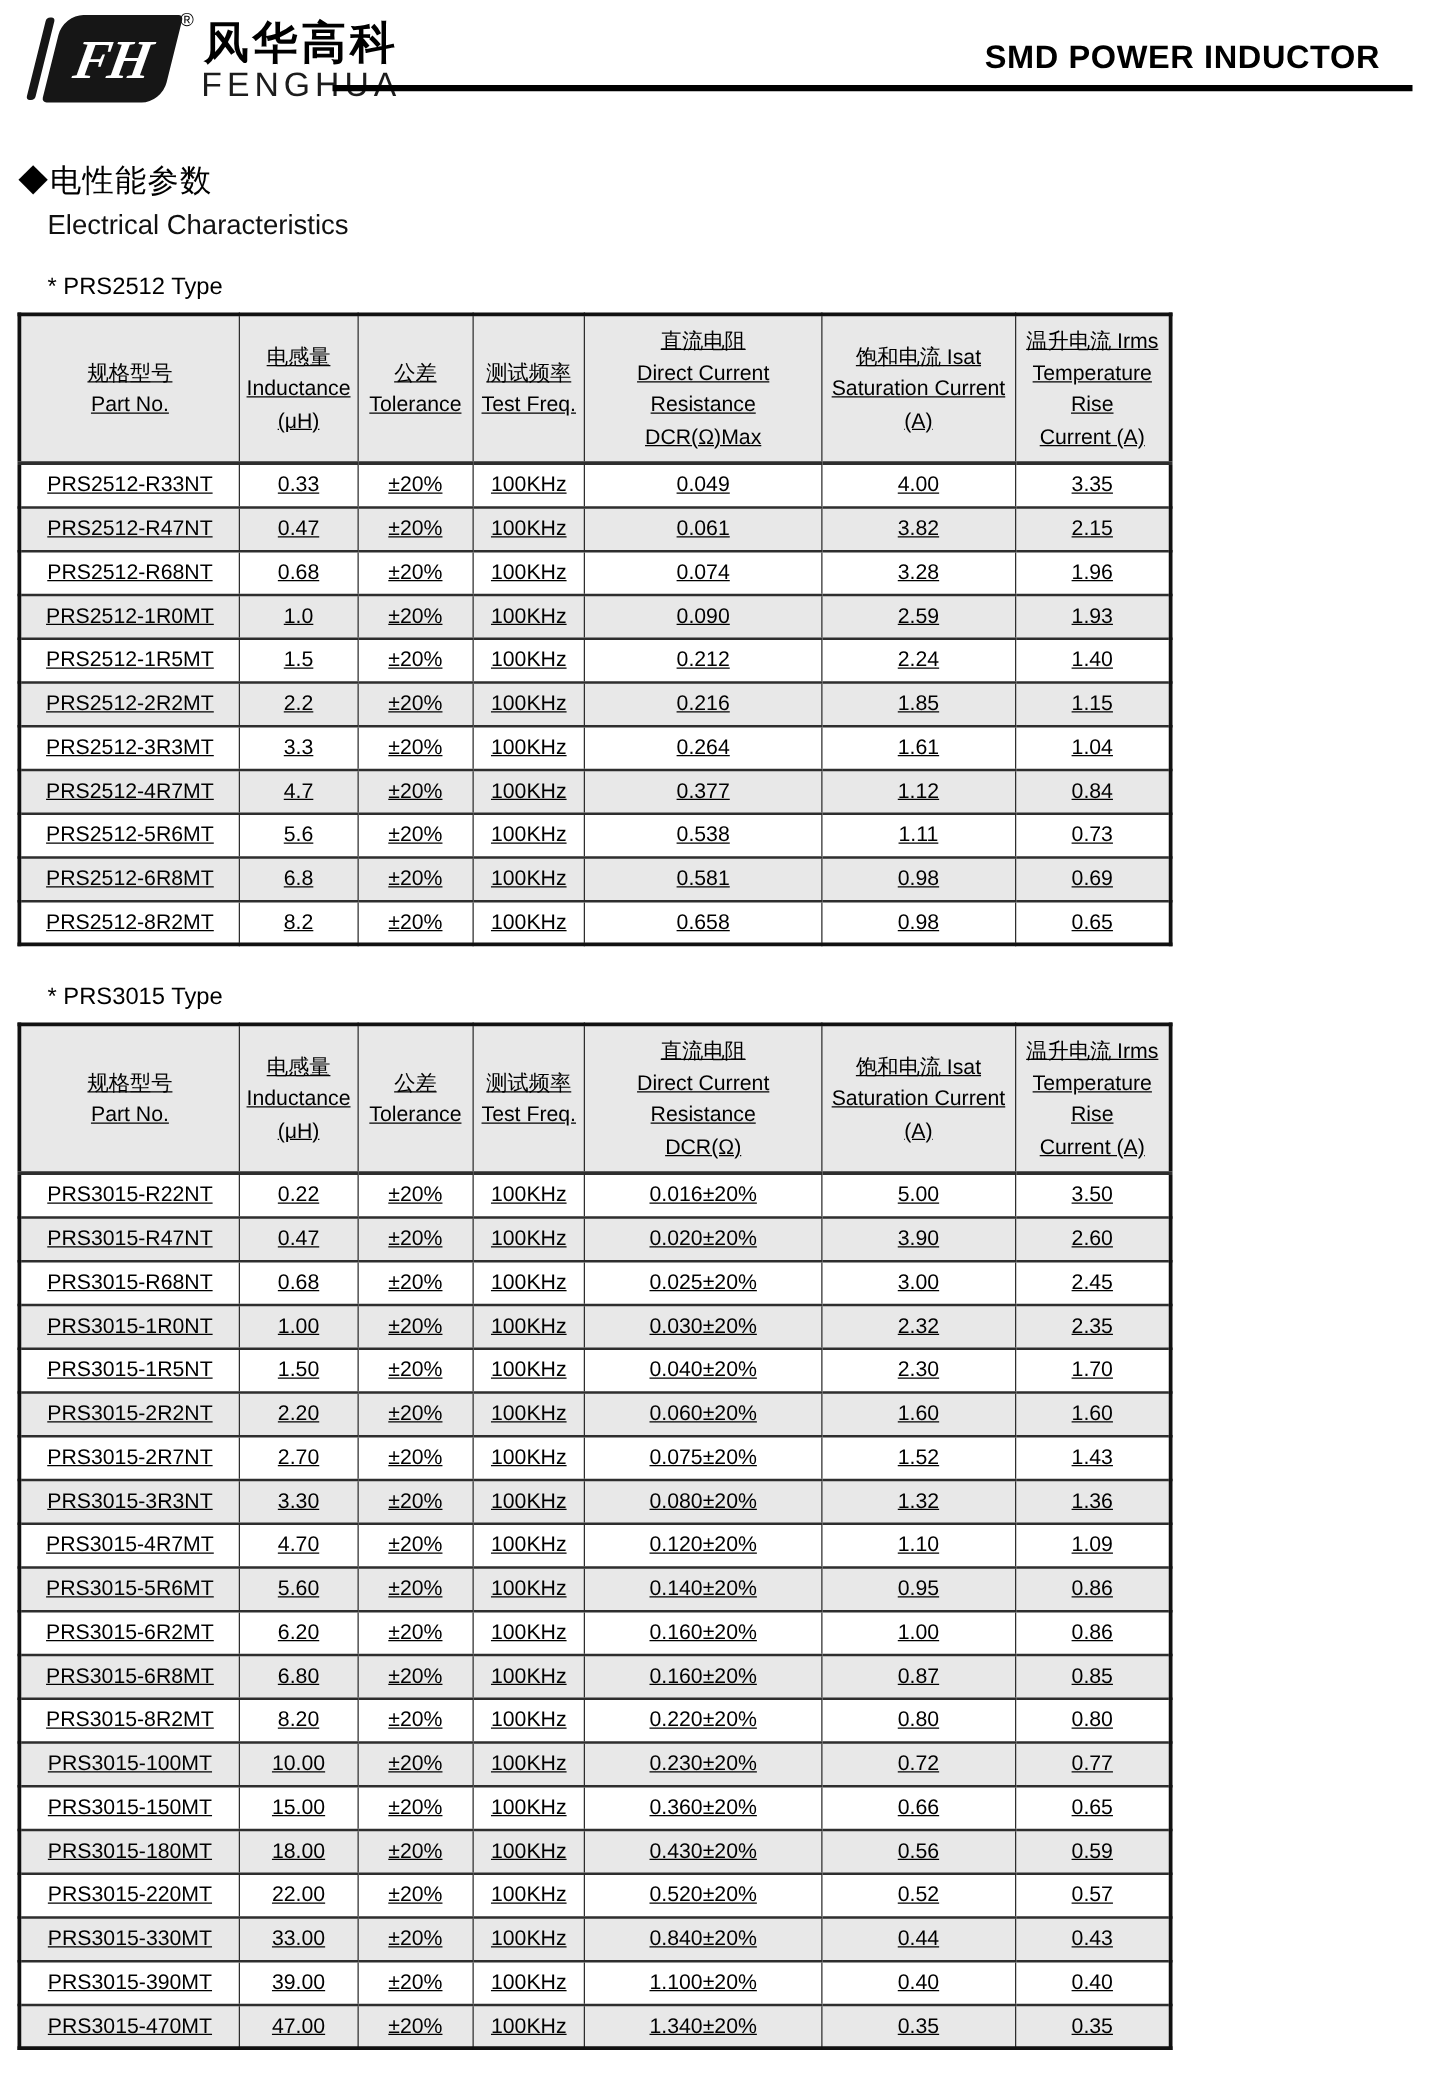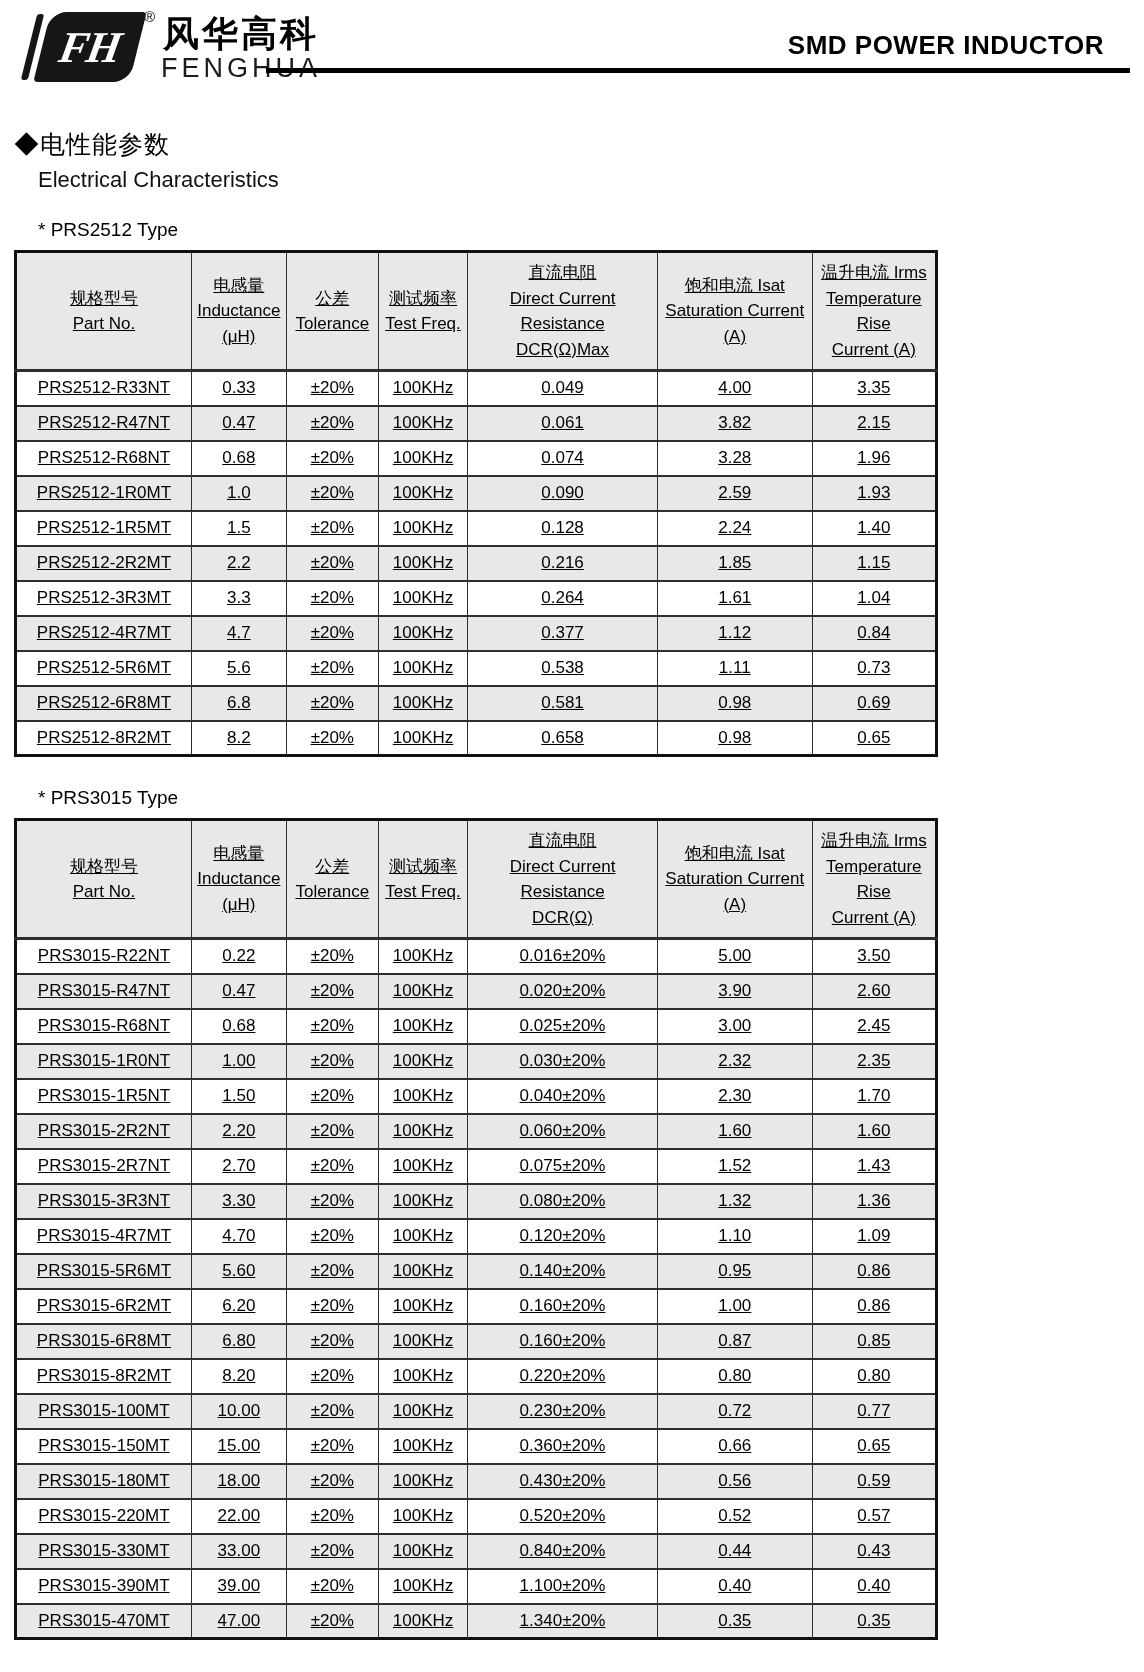--- a/index.html
+++ b/index.html
@@ -197,21 +197,21 @@
             <td>100KHz</td>
             <td>0.090</td>
             <td>2.59</td>
             <td>1.93</td>
           </tr>
           <tr>
             <td>PRS2512-1R5MT</td>
             <td>1.5</td>
             <td>±20%</td>
             <td>100KHz</td>
-            <td>0.128</td>
+            <td>0.212</td>
             <td>2.24</td>
             <td>1.40</td>
           </tr>
           <tr>
             <td>PRS2512-2R2MT</td>
             <td>2.2</td>
             <td>±20%</td>
             <td>100KHz</td>
             <td>0.216</td>
             <td>1.85</td>

